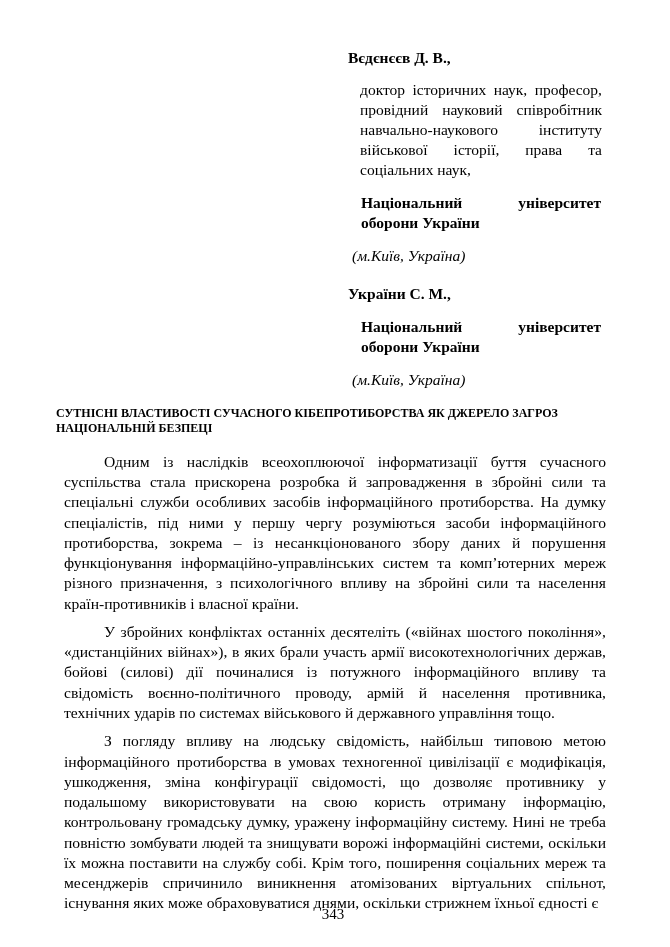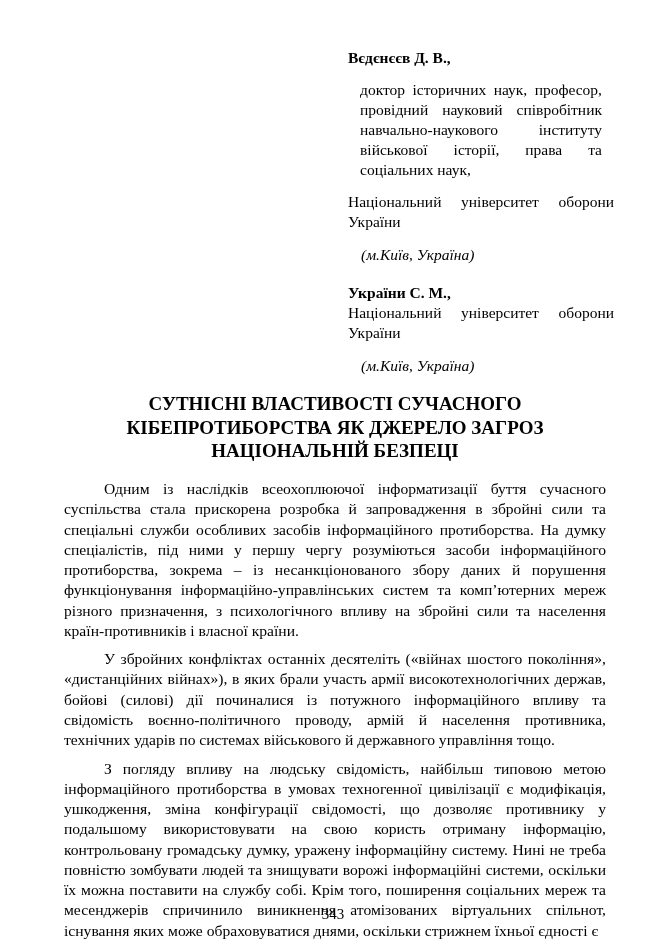--- a/index.html
+++ b/index.html
@@ -30,32 +30,32 @@
   .author-name {
     margin: 0;
     font-weight: bold;
     text-align: left;
   }
   .author-credentials {
     margin: 12px;
     text-align: justify;
   }
   .author-affiliation {
-    margin: 0;
+    margin: 13px;
     text-align: justify;
+    font-weight: bold;
   }
   .author-location {
-    margin: 13px;
+    margin: 4px;
     font-style: italic;
     text-align: left;
   }
   .article-title {
-    font-size: 19px;
+    font-size: 12px;
     font-weight: bold;
-    text-align: center;
     line-height: 1.25;
     margin: 16px 0 16px 0;
   }
   .article-body p {
     margin: 8px;
     font-size: 15.6px;
     line-height: 1.3;
     text-align: justify;
     text-indent: 40px;
   }

